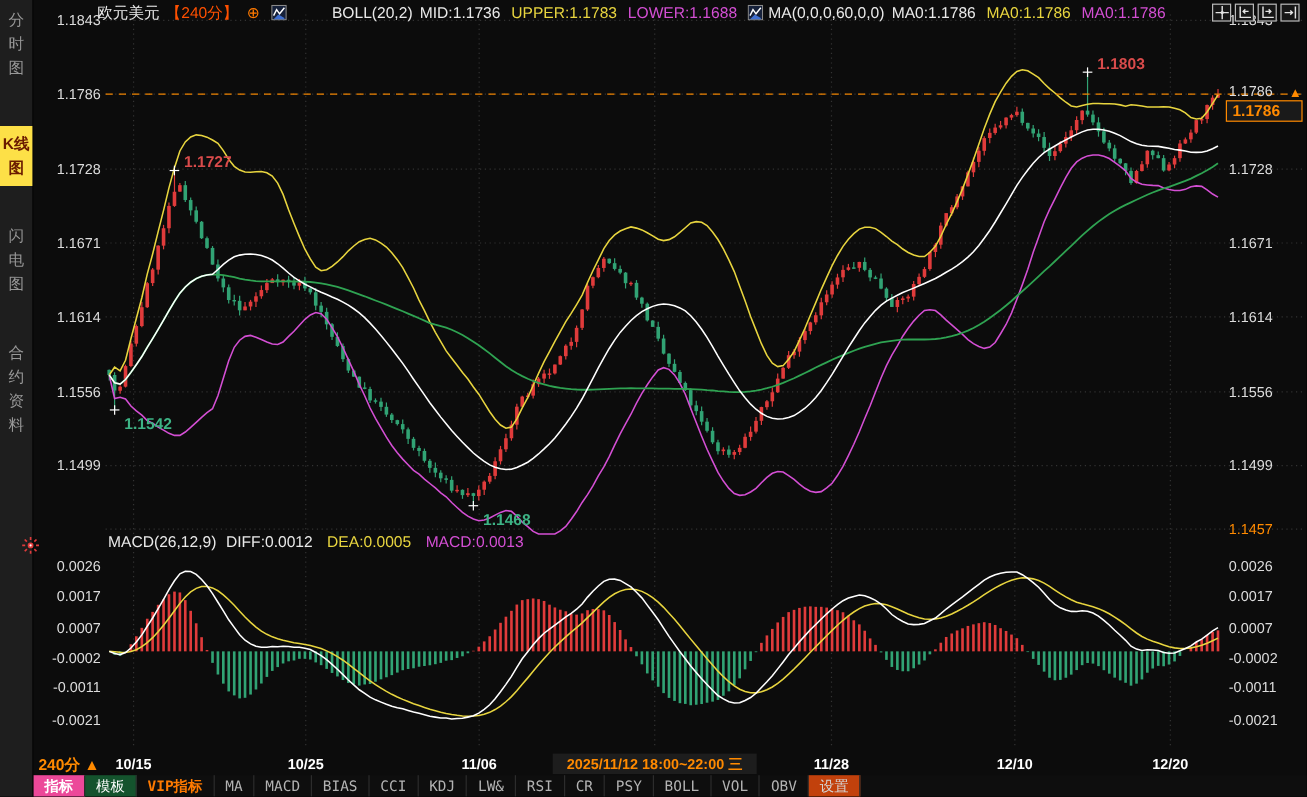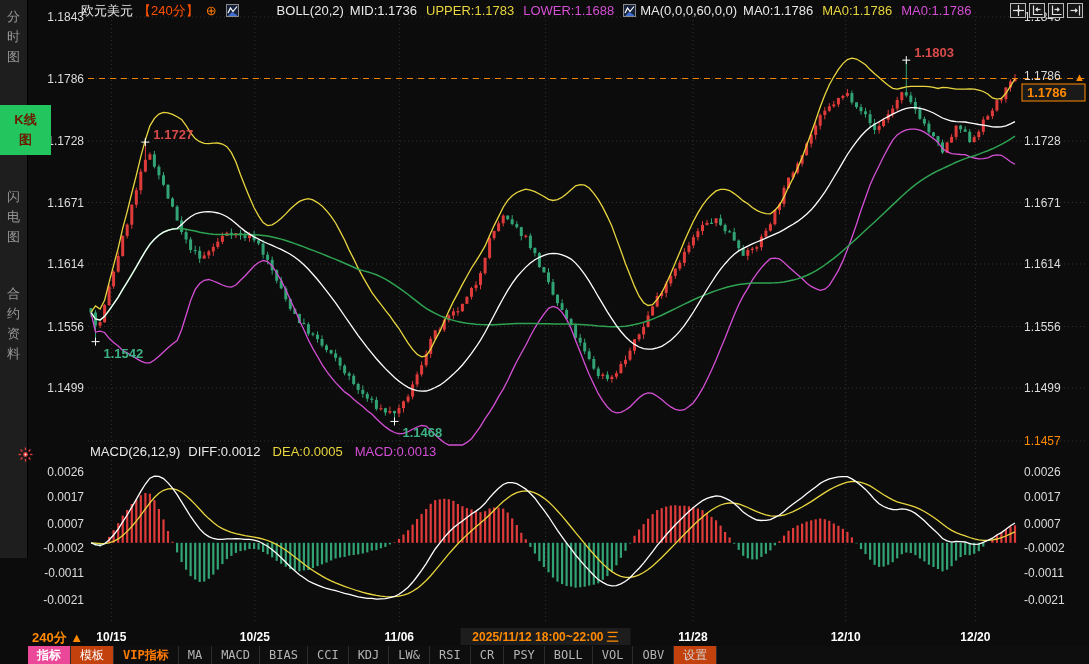--- a/index.html
+++ b/index.html
@@ -5,45 +5,45 @@
   html,body{margin:0;padding:0;background:#000;}
   #app{position:relative;width:1089px;height:664px;background:#0c0c0c;overflow:hidden;
        font-family:"Liberation Sans",sans-serif;}
   svg text{user-select:none;}
   .grid{stroke:#333;stroke-width:1;stroke-dasharray:1 3;fill:none;}
   .axis{fill:#dcdcdc;font:12px "Liberation Sans",sans-serif;}
   .xlab{fill:#ffffff;font:bold 12px "Liberation Sans",sans-serif;}
   .ann{font:bold 13px "Liberation Sans",sans-serif;}
   .period{fill:#ff8a00;font:bold 13px "Liberation Sans",sans-serif;}
   
-  #sidebar{position:absolute;left:0;top:0;width:27px;height:558px;background:#1e1e1e;
+  #sidebar{position:absolute;left:0;top:0;width:27px;height:664px;background:#1e1e1e;
            border-right:1px solid #000;z-index:6;}
   .side-item{width:15px;margin:0 auto;text-align:center;color:#979797;font-size:13px;
              line-height:20px;word-break:break-all;cursor:pointer;}
-  .side-item.active{background:#22c55e;color:#6b1b00;font-weight:bold;width:27px;padding:5px 12px;}
+  .side-item.active{background:#fde047;color:#6b1b00;font-weight:bold;width:27px;padding:5px 0;}
   .si-1{margin-top:7px;} .si-2{margin-top:38px;} .si-3{margin-top:32px;} .si-4{margin-top:37px;}
   #sun-marker{position:absolute;left:18px;top:447px;z-index:7;}
   
   #header{position:absolute;left:81px;top:2px;height:17px;display:flex;align-items:center;
           gap:9px;font-size:13px;z-index:5;white-space:nowrap;}
   .h-white{color:#e9e9e9;} .h-period{color:#ff5000;} .h-yellow{color:#e8d53f;}
   .h-magenta{color:#d44fd4;text-align:center;} .h-plus{color:#ff7a00;font-size:13px;}
   
   #macd-header{position:absolute;left:90px;top:444px;display:flex;gap:12px;font-size:13px;z-index:5;white-space:nowrap;}
   
   #toolbar{position:absolute;right:6px;top:3px;display:flex;gap:3px;z-index:6;}
   .tool-btn{width:16px;height:15px;background:#161616;border:1px solid #b9b9b9;display:flex;
             align-items:center;justify-content:center;cursor:pointer;box-sizing:border-box;}
   
   #footer-tabs{position:absolute;left:28px;right:0;top:646px;height:18px;background:#0e0e0e;
                display:flex;align-items:stretch;z-index:8;}
   .tab{padding:0 9px;border-right:1px solid #2c2c2c;color:#b3b3b3;
        font:12px "DejaVu Sans Mono",monospace;display:flex;align-items:center;cursor:pointer;}
   .tab.active{background:#ec4899;color:#ffffff;font-weight:bold;}
-  .tab.bright{color:#ffffff;background:#c2410c;}
+  .tab.bright{color:#ffffff;background:#14532d;}
   .tab.vip{color:#ff7a00;font-weight:bold;}
   .tab.settings{background:#c2410c;color:#d5d5d5;text-align:right;}
   
   #watermark{position:absolute;right:3px;bottom:6px;font:400 38px "DejaVu Sans",sans-serif;
              color:#d4d4d4;letter-spacing:1px;z-index:30;opacity:.95;}
 </style>
 </head>
 <body>
 
 <div id="app">

